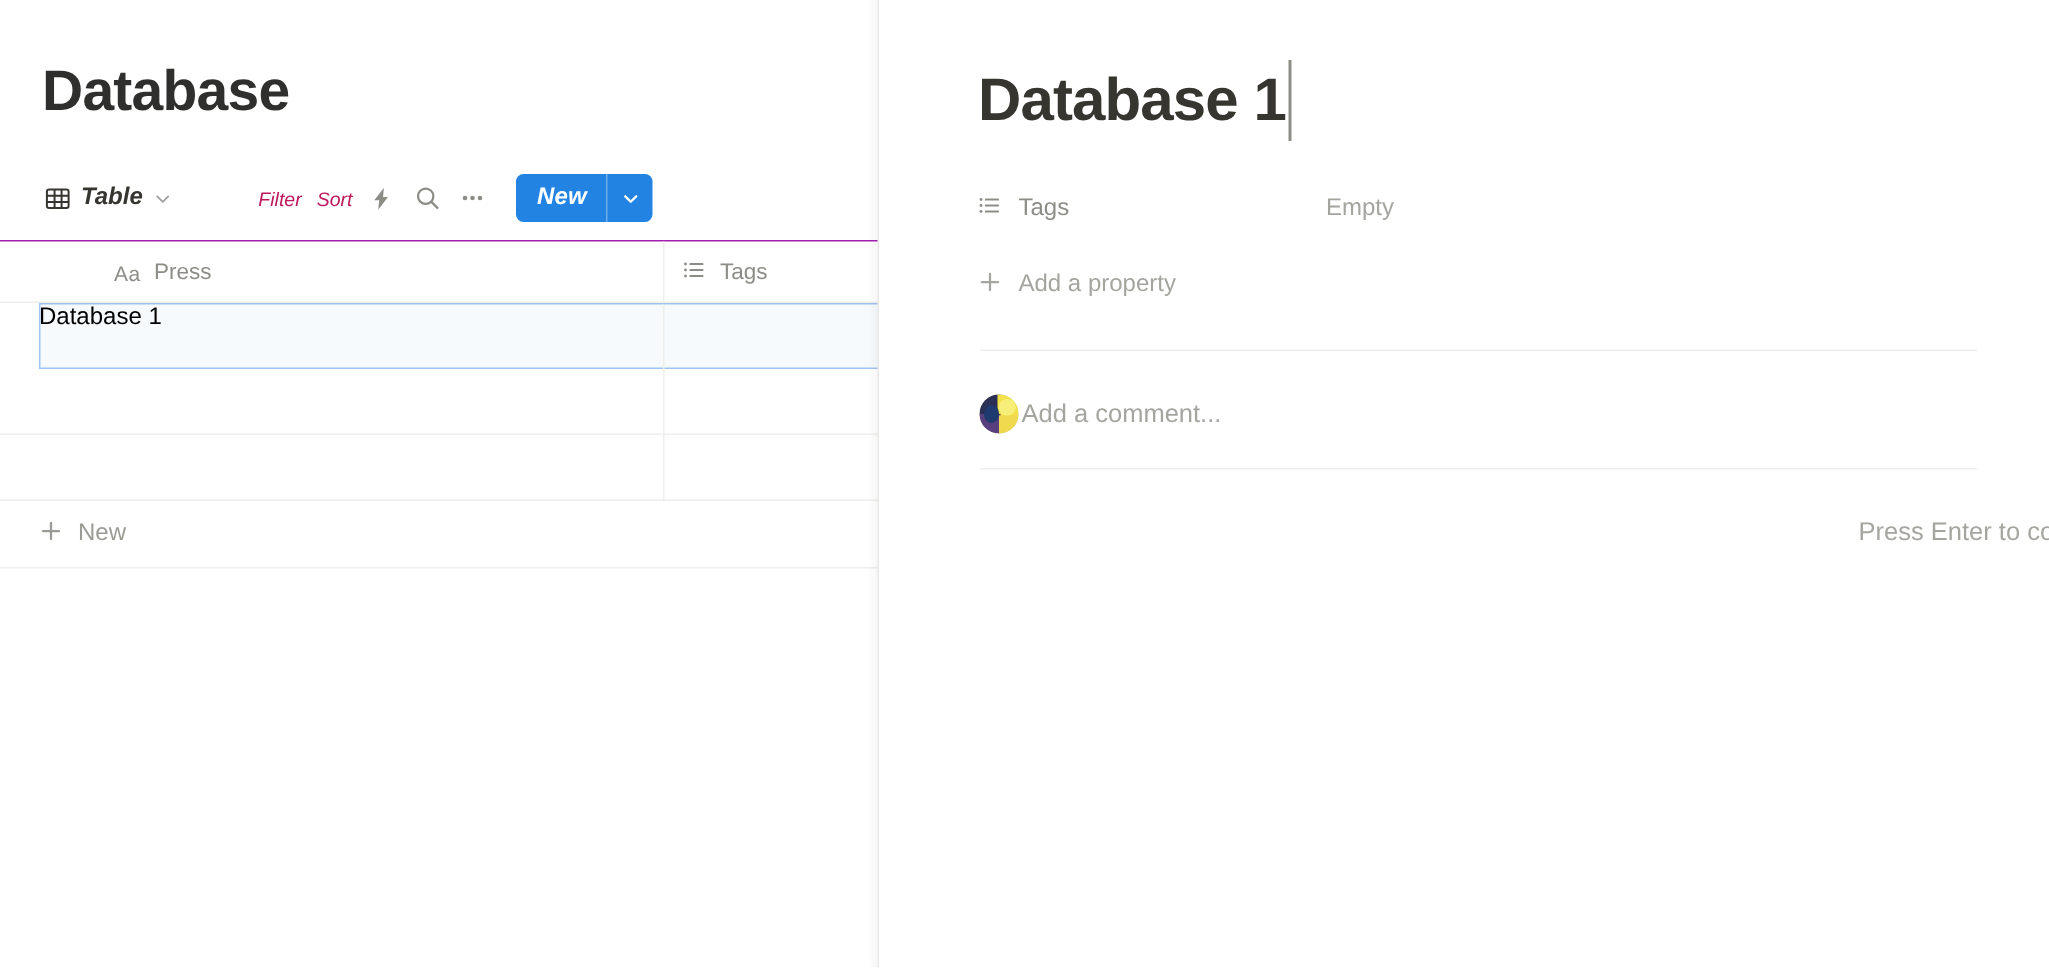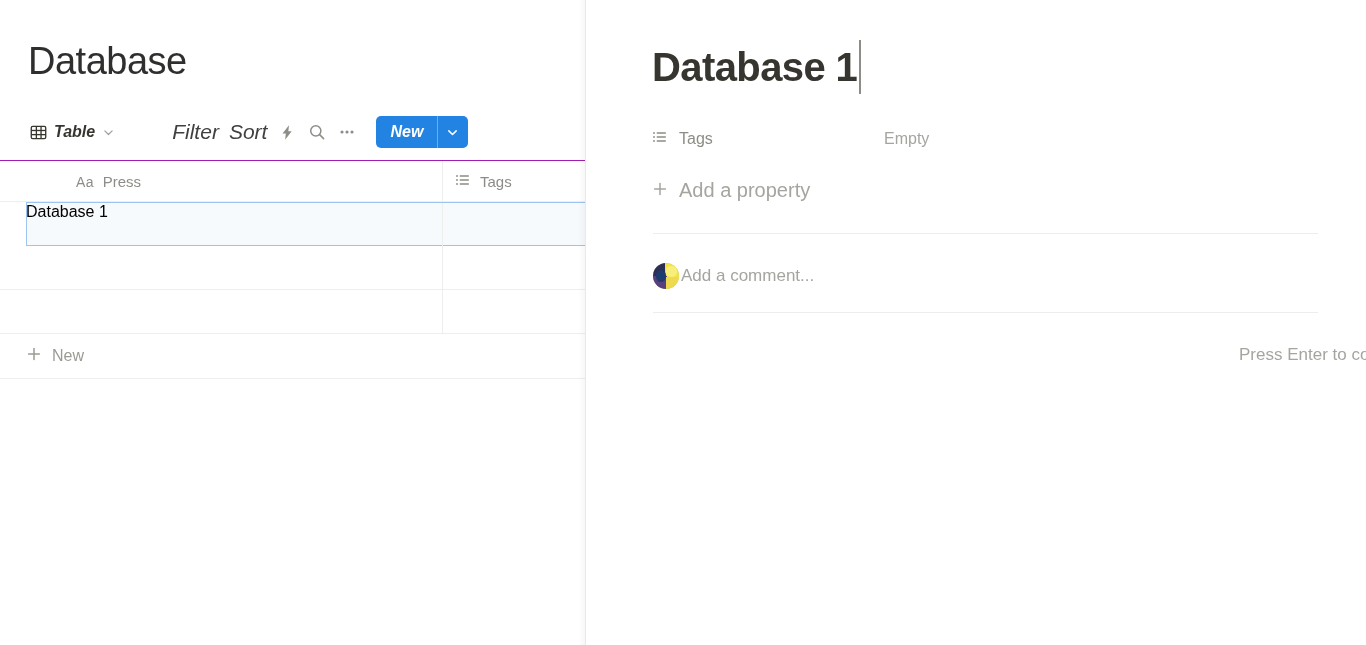--- a/index.html
+++ b/index.html
@@ -28,21 +28,21 @@
     height: 645px;
     background: #ffffff;
     overflow: hidden;
   }
 
   .db-title {
     position: absolute;
     left: 28px;
     top: 42px;
     font-size: 38px;
-    font-weight: normal;
+    font-weight: bold;
     color: #2f2f2d;
     letter-spacing: -0.5px;
     line-height: 1;
     white-space: nowrap;
   }
 
   
   .toolbar {
     position: absolute;
     left: 26px;
@@ -65,22 +65,22 @@
     font-size: 16px;
     font-weight: bold;
     color: #37352f;
   }
   .icon-table { width: 17px; height: 17px; display: block; }
   .chev { width: 13px; height: 13px; display: block; opacity: .55; }
 
   .toolbar-gap { width: 46px; }
 
   .tb-text {
-    font-size: 21px;
-    color: #404040;
+    font-size: 13px;
+    color: #be185d;
     padding: 3px 5px;
     border-radius: 4px;
     cursor: pointer;
     white-space: nowrap;
   }
   .tb-icon {
     width: 30px;
     height: 28px;
     display: flex;
     align-items: center;
@@ -304,21 +304,21 @@
   }
   .prop-tags { top: 124px; }
 
   .add-prop {
     position: absolute;
     left: 66px;
     top: 176px;
     display: flex;
     align-items: center;
     gap: 11px;
-    font-size: 20px;
+    font-size: 16px;
     color: #a5a5a0;
     cursor: pointer;
     height: 28px;
   }
 
   .divider {
     position: absolute;
     left: 67px;
     width: 665px;
     height: 1px;

